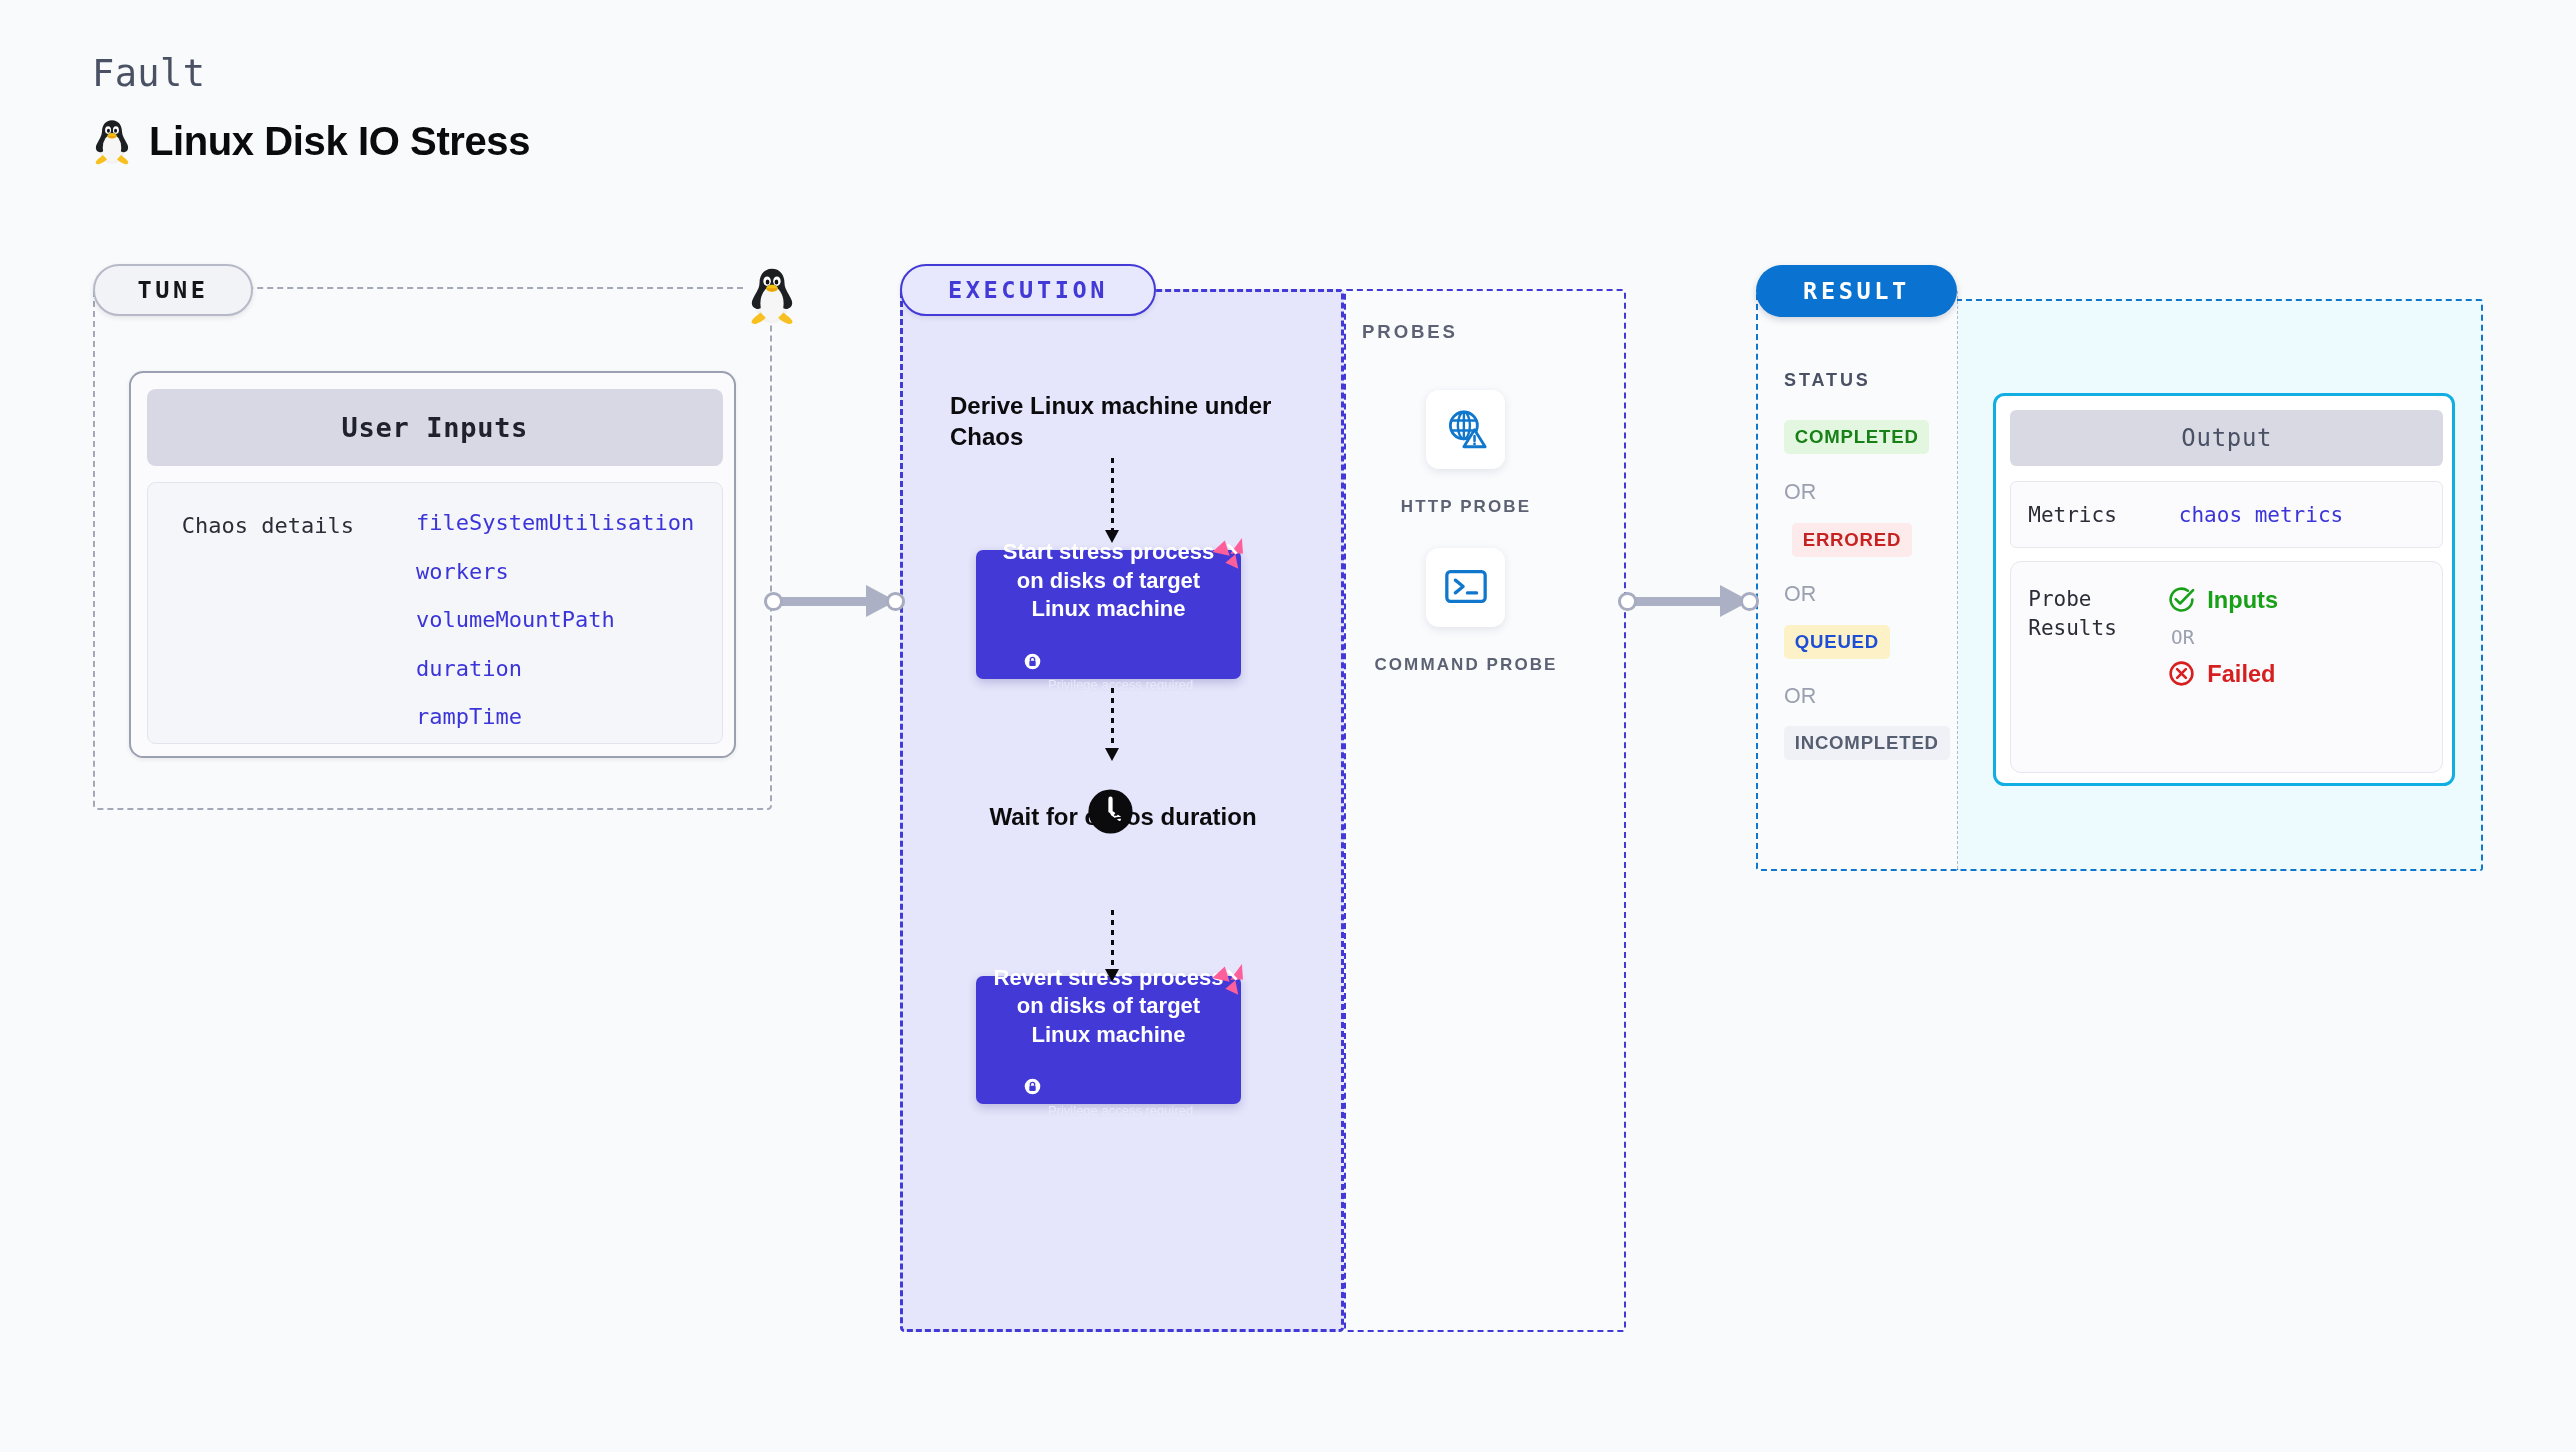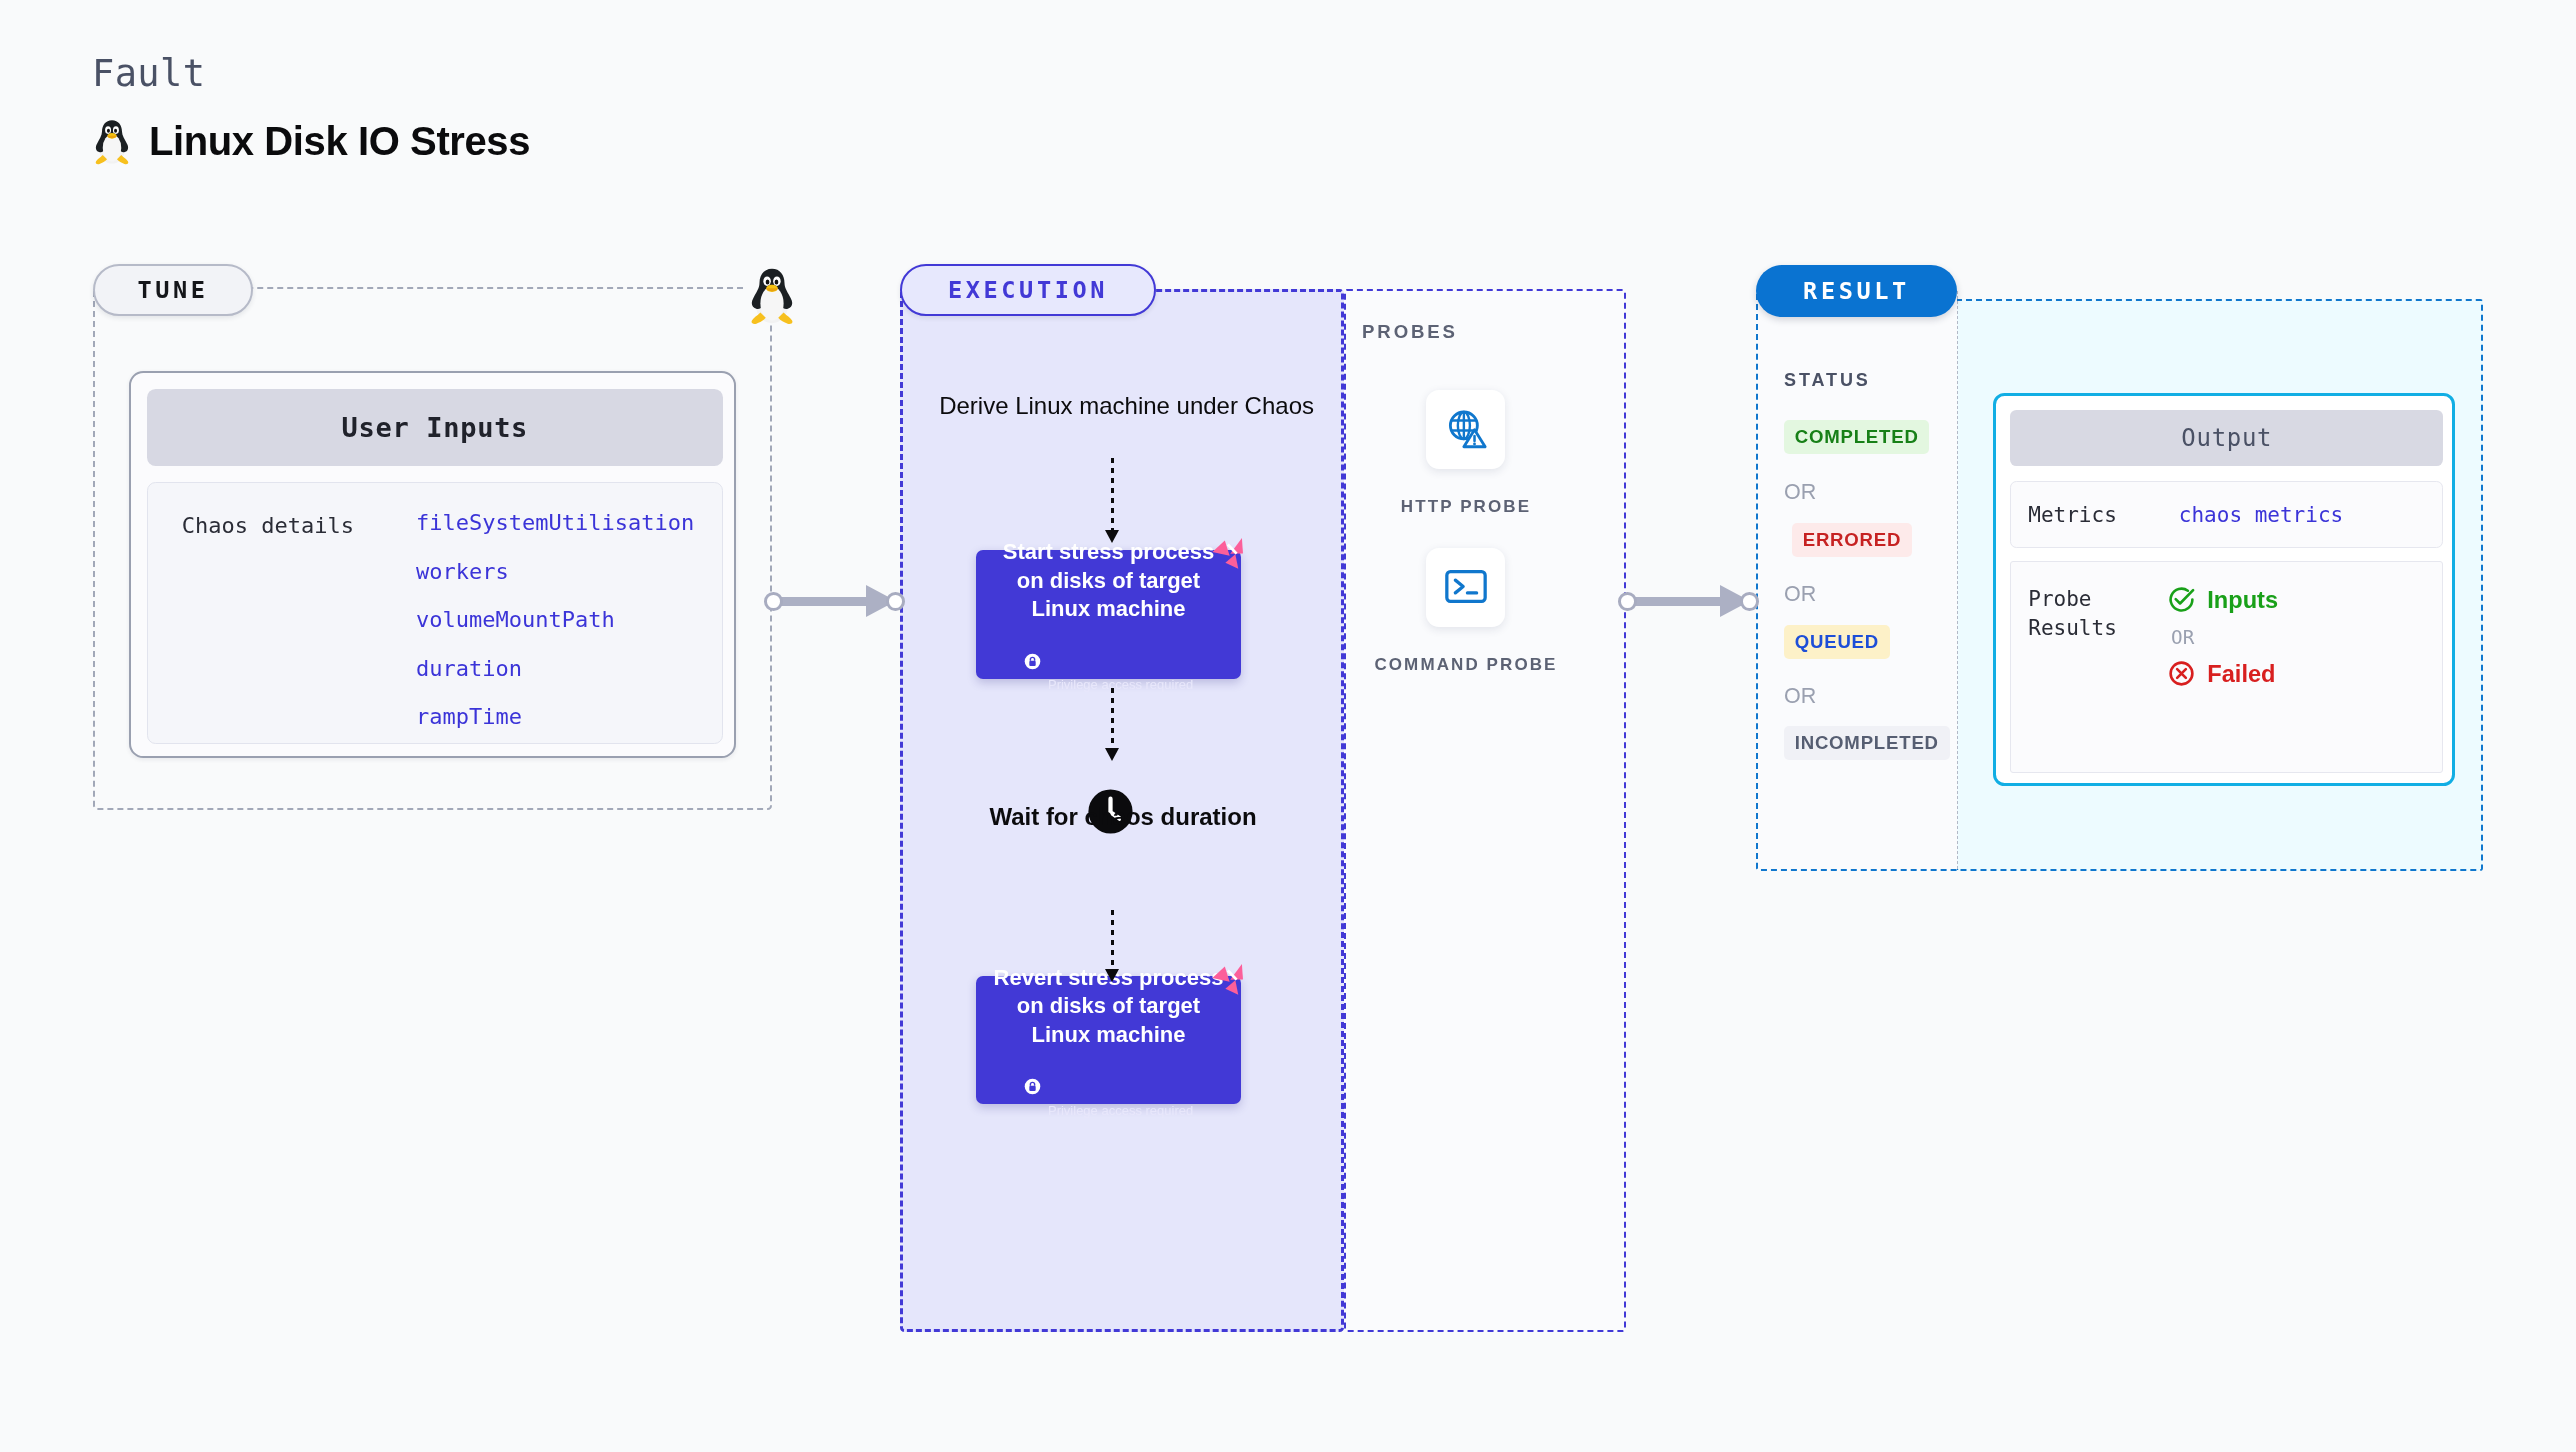--- a/index.html
+++ b/index.html
@@ -83,22 +83,22 @@
     font-family: "DejaVu Sans Mono", monospace;
     font-size: 22px; color: #3b34d8; white-space: nowrap;
   }
 
   
   #execution-region {
     position: absolute; left: 900px; top: 289px; width: 444px; height: 1043px;
     background: #e5e6fb; border: 3.6px dashed #4239d6; border-radius: 4.3px;
   }
   #exec-title {
-    position: absolute; left: 931px; top: 391px; width: 383px;
-    text-align: right; font-size: 24px; font-weight: 400; color: #0b0b0d;
+    position: absolute; left: 950px; top: 391px; width: 383px;
+    text-align: left; font-size: 24px; font-weight: 700; color: #0b0b0d;
     line-height: 1.28;
   }
   .dotted-arrow {
     position: absolute; width: 2.9px; z-index: 5;
   }
   .dotted-arrow .line {
     position: absolute; left: 0; top: 0; width: 2.9px; height: calc(100% - 13px);
     background-image: linear-gradient(to bottom, #0b0b0d 55%, rgba(0,0,0,0) 0%);
     background-size: 2.9px 10px; background-repeat: repeat-y;
   }
@@ -243,21 +243,21 @@
   }
   #metrics-label {
     font-family: "DejaVu Sans Mono", monospace; font-size: 21px; color: #2a2c36;
   }
   #metrics-value {
     font-family: "DejaVu Sans Mono", monospace; font-size: 21px; color: #3b34d8;
     margin-left: 62px;
   }
   #proberesults-row {
     position: absolute; left: 14.3px; top: 165px; width: 433px; height: 212px;
-    background: #fbfbfd; border: 1.4px solid #e6e7ef; border-radius: 3px;
+    background: #fbfbfd; border: 1.4px solid #e6e7ef; border-radius: 11px;
     display: flex; padding: 23px 0 0 17px;
   }
   #proberesults-label {
     font-family: "DejaVu Sans Mono", monospace; font-size: 21px; color: #2a2c36;
     line-height: 1.4; white-space: pre-line;
   }
   #proberesults-values { margin-left: 50px; display: flex; flex-direction: column; }
   .pr-item { display: flex; align-items: center; gap: 11.5px; }
   .pr-item .pr-text { font-size: 23.6px; font-weight: 700; }
   #pr-passed .pr-text { color: #19a019; }

